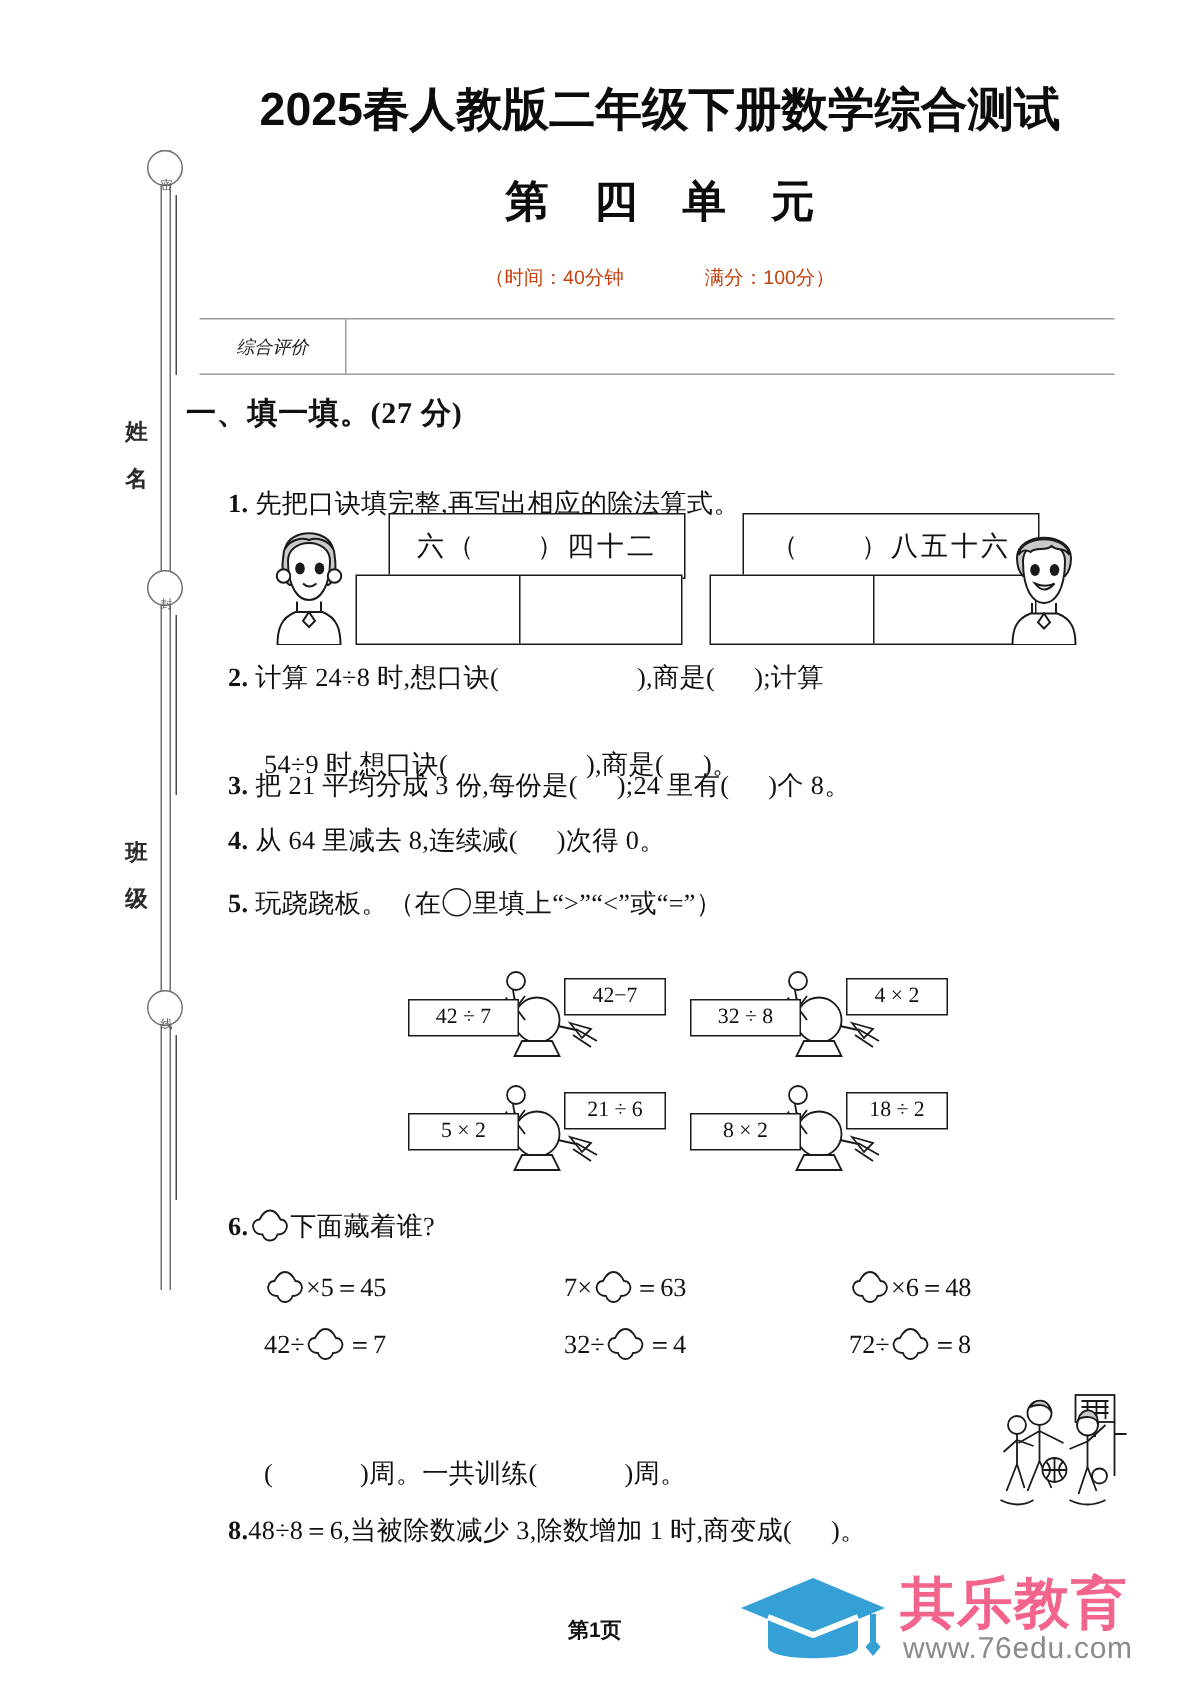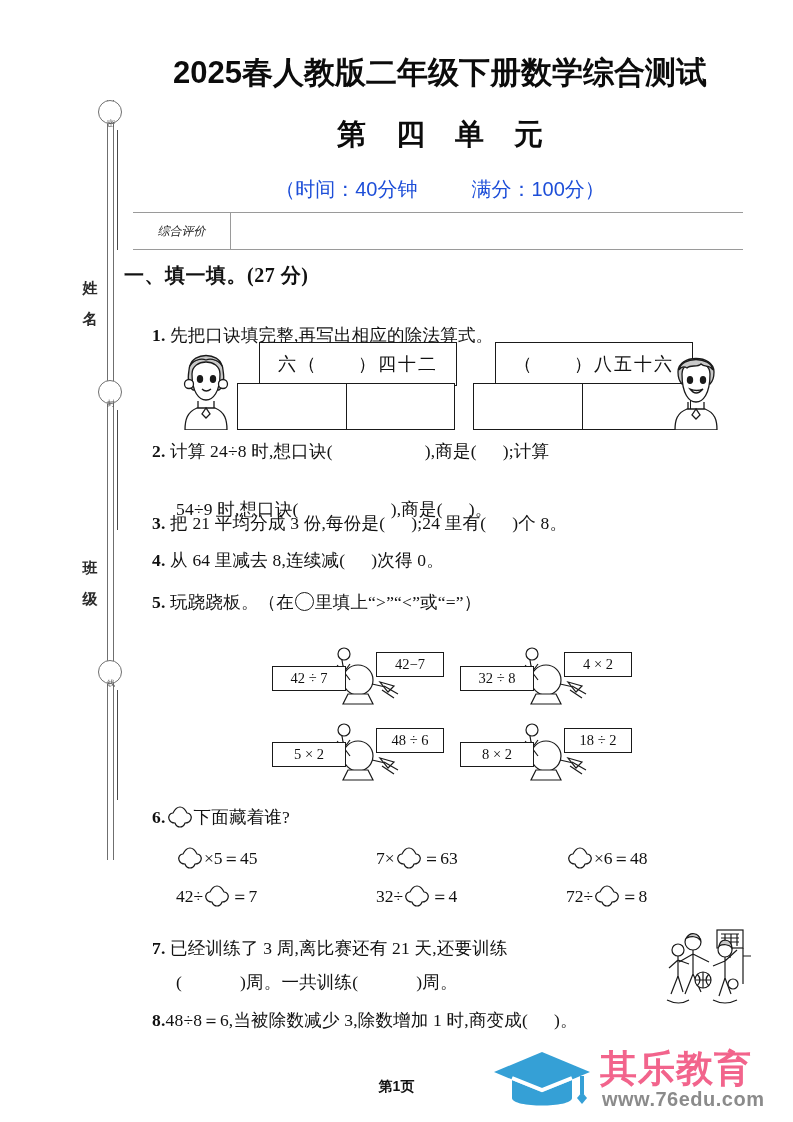--- a/index.html
+++ b/index.html
@@ -103,22 +103,22 @@
     text-indent: 11px;
     color: #0c0c0c;
   }
   #doc-meta {
     position: absolute;
     left: 120px;
     top: 176px;
     width: 640px;
     text-align: center;
     font-family: "Liberation Sans", sans-serif;
-    font-size: 20px;
-    color: #1d4ed8;
+    font-size: 13px;
+    color: #c2410c;
     white-space: nowrap;
   }
   #doc-meta .gap { display:inline-block; width: 54px; }
 
   
   #eval-table {
     position: absolute;
     left: 133px;
     top: 212px;
     width: 610px;
@@ -314,21 +314,21 @@
     font-size: 37px;
     letter-spacing: 1px;
     color: #f2648c;
     white-space: nowrap;
   }
   #brand-url {
     position: absolute;
     left: 114px;
     top: 46px;
     font-family: "Liberation Sans", sans-serif;
-    font-weight: 700;
+    font-weight: 400;
     font-size: 20px;
     letter-spacing: 0.5px;
     color: #8b8b8b;
     white-space: nowrap;
   }
 </style>
 </head>
 <body>
 
 <div id="page">
@@ -484,21 +484,21 @@
           <circle cx="86" cy="38" r="15" fill="#fff"></circle>
           <path d="M76 52 L71 62 L101 62 L96 52 Z" fill="#fff"></path>
           <path d="M58 30 L72 24 M100 42 L118 46"></path>
           <circle cx="72" cy="12" r="6" fill="#fff"></circle>
           <path d="M70 18 L72 30 M66 23 L62 29 M78 22 L72 30 M72 30 L68 40 M72 30 L78 38"></path>
           <path d="M108 40 L122 44 L116 50 Z" fill="#fff"></path>
           <path d="M112 44 L126 52 M110 48 L122 56"></path>
         </g>
       </svg>
       <div class="ss-box ss-left" style="width:62px;">5 × 2</div>
-      <div class="ss-box ss-right" style="width:56px;">48 ÷ 6</div>
+      <div class="ss-box ss-right" style="width:56px;">21 ÷ 6</div>
     </div>
 
     <div class="seesaw" style="left:188px; top:76px;">
       <svg width="172" height="66" viewBox="0 0 172 66">
         <g fill="none" stroke="#1a1a1a" stroke-width="1.2">
           <circle cx="86" cy="38" r="15" fill="#fff"></circle>
           <path d="M76 52 L71 62 L101 62 L96 52 Z" fill="#fff"></path>
           <path d="M58 30 L72 24 M100 42 L118 46"></path>
           <circle cx="72" cy="12" r="6" fill="#fff"></circle>
           <path d="M70 18 L72 30 M66 23 L62 29 M78 22 L72 30 M72 30 L68 40 M72 30 L78 38"></path>
@@ -535,24 +535,20 @@
             </svg></span><span>＝7</span></div>
       <div class="q6-item" style="left:200px;"><span>32÷</span><span class="flower"><svg width="26" height="24" viewBox="0 0 26 24">
               <path d="M13 2 C17 2 19 6 20 8 C23 8 25 11 24 14 C23 17 20 18 18 18 C17 21 15 22 13 22 C11 22 9 21 8 18 C6 18 3 17 2 14 C1 11 3 8 6 8 C7 6 9 2 13 2 Z" fill="#fff" stroke="#1a1a1a" stroke-width="1.2"></path>
             </svg></span><span>＝4</span></div>
       <div class="q6-item" style="left:390px;"><span>72÷</span><span class="flower"><svg width="26" height="24" viewBox="0 0 26 24">
               <path d="M13 2 C17 2 19 6 20 8 C23 8 25 11 24 14 C23 17 20 18 18 18 C17 21 15 22 13 22 C11 22 9 21 8 18 C6 18 3 17 2 14 C1 11 3 8 6 8 C7 6 9 2 13 2 Z" fill="#fff" stroke="#1a1a1a" stroke-width="1.2"></path>
             </svg></span><span>＝8</span></div>
     </div>
   </div>
 
-  <div class="q" id="q7-l1">
-    <span class="qnum">7.</span>
-    <span>已经训练了 3 周,离比赛还有 21 天,还要训练</span>
-  </div>
   <div class="q" id="q7-l2">
     <span>(</span><span class="blank-l"></span><span>)周。一共训练(</span><span class="blank-l"></span><span>)周。</span>
   </div>
 
   <div id="q7-figure">
     <svg width="92" height="82" viewBox="0 0 92 82">
       <g fill="none" stroke="#1a1a1a" stroke-width="1.2">
         <rect x="54" y="2" width="26" height="18" fill="#fff"></rect>
         <path d="M58 6 L76 6 M58 10 L76 10 M58 14 L76 14 M62 6 L62 18 M68 6 L68 18 M74 6 L74 18"></path>
         <path d="M67 20 L67 30"></path>

